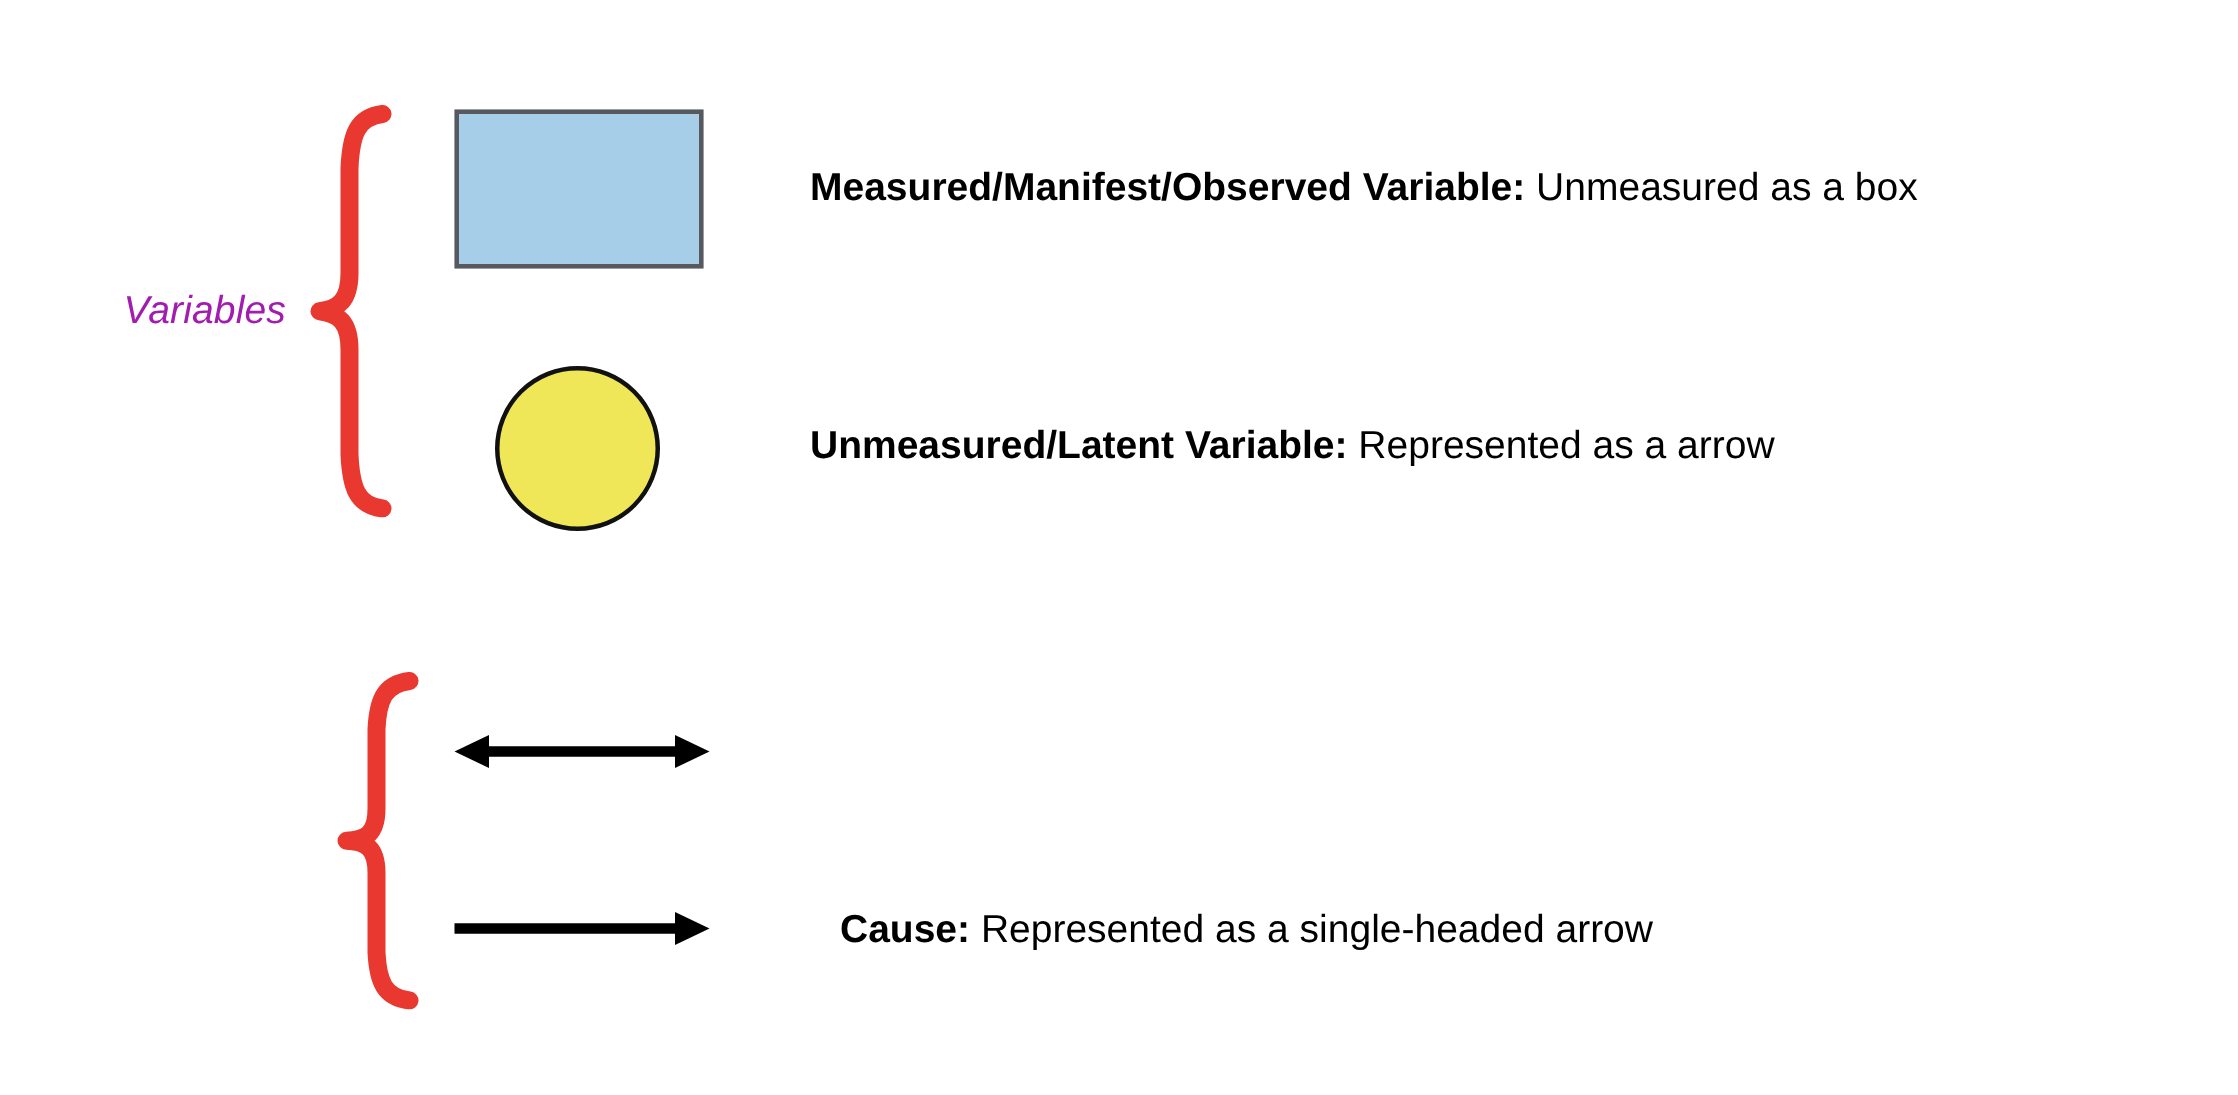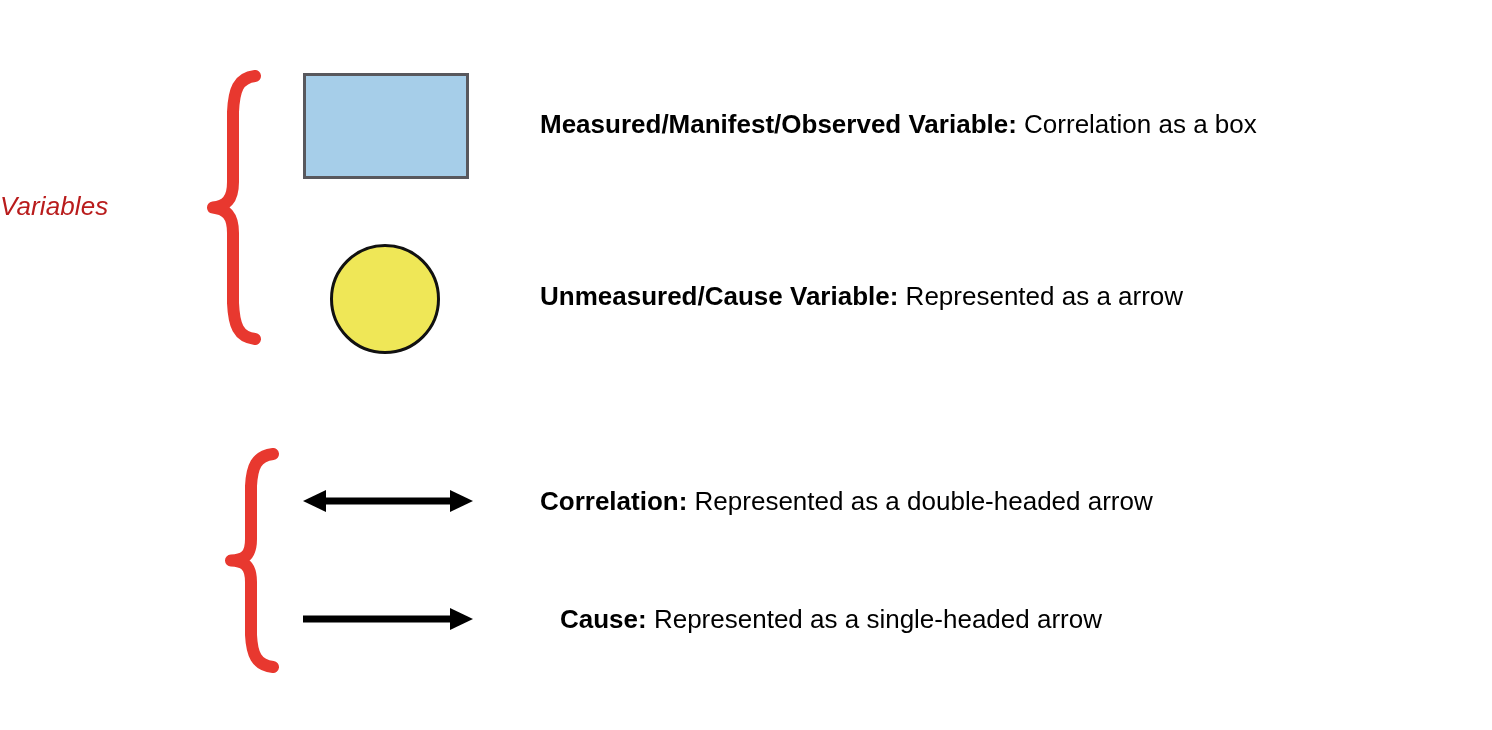--- a/index.html
+++ b/index.html
@@ -20,24 +20,25 @@
     position: absolute;
     inset: 0;
   }
 
   
   .group-label {
     position: absolute;
     font-style: italic;
     font-size: 26px;
     font-weight: 400;
-    color: #b91c1c;
+    color: #a21caf;
     white-space: nowrap;
-    text-align: left;
+    text-align: center;
     letter-spacing: 0.1px;
+    margin-left: 44px;
   }
   #group-label-variables {
     left: 0px;
     top: 191px;
     width: 185px;
   }
   #group-label-paths {
     left: 0px;
     top: 546px;
     width: 175px;
@@ -128,44 +129,41 @@
   <div class="group-label" id="group-label-variables">Variables</div>
 
   <svg class="brace" id="brace-variables" viewBox="0 0 70 275">
     <path d="M 55 6 C 38 8, 34 20, 33 42 L 33 112 C 33 130, 26 136, 13 137.5
              C 26 139, 33 145, 33 163 L 33 233 C 34 255, 38 267, 55 269" fill="none" stroke="#e8382f" stroke-width="12" stroke-linecap="round" stroke-linejoin="round"></path>
   </svg>
 
   <div class="symbol" id="symbol-box"></div>
 
   <div class="legend-text" id="text-measured">
-    <span class="term">Measured/Manifest/Observed Variable:</span><span class="desc"> Correlation as a box</span>
+    <span class="term">Measured/Manifest/Observed Variable:</span><span class="desc"> Unmeasured as a box</span>
   </div>
 
   <div class="symbol" id="symbol-circle"></div>
 
   <div class="legend-text" id="text-latent">
-    <span class="term">Unmeasured/Cause Variable:</span><span class="desc"> Represented as a arrow</span>
+    <span class="term">Unmeasured/Latent Variable:</span><span class="desc"> Represented as a arrow</span>
   </div>
 
 
   <svg class="brace" id="brace-paths" viewBox="0 0 70 225">
     <path d="M 55 6 C 38 8, 34 19, 33 38 L 33 91 C 33 108, 26 112, 13 112.5
              C 26 113, 33 117, 33 134 L 33 187 C 34 206, 38 217, 55 219" fill="none" stroke="#e8382f" stroke-width="12" stroke-linecap="round" stroke-linejoin="round"></path>
   </svg>
 
   <svg class="symbol" id="symbol-double-arrow" viewBox="0 0 180 38">
     <line x1="24" y1="19" x2="156" y2="19" stroke="#000000" stroke-width="7"></line>
     <polygon points="5,19 28,8 28,30" fill="#000000"></polygon>
     <polygon points="175,19 152,8 152,30" fill="#000000"></polygon>
   </svg>
 
-  <div class="legend-text" id="text-correlation">
-    <span class="term">Correlation:</span><span class="desc"> Represented as a double-headed arrow</span>
-  </div>
 
   <svg class="symbol" id="symbol-single-arrow" viewBox="0 0 180 38">
     <line x1="5" y1="19" x2="156" y2="19" stroke="#000000" stroke-width="7"></line>
     <polygon points="175,19 152,8 152,30" fill="#000000"></polygon>
   </svg>
 
   <div class="legend-text" id="text-cause">
     <span class="term">Cause:</span><span class="desc"> Represented as a single-headed arrow</span>
   </div>
 

